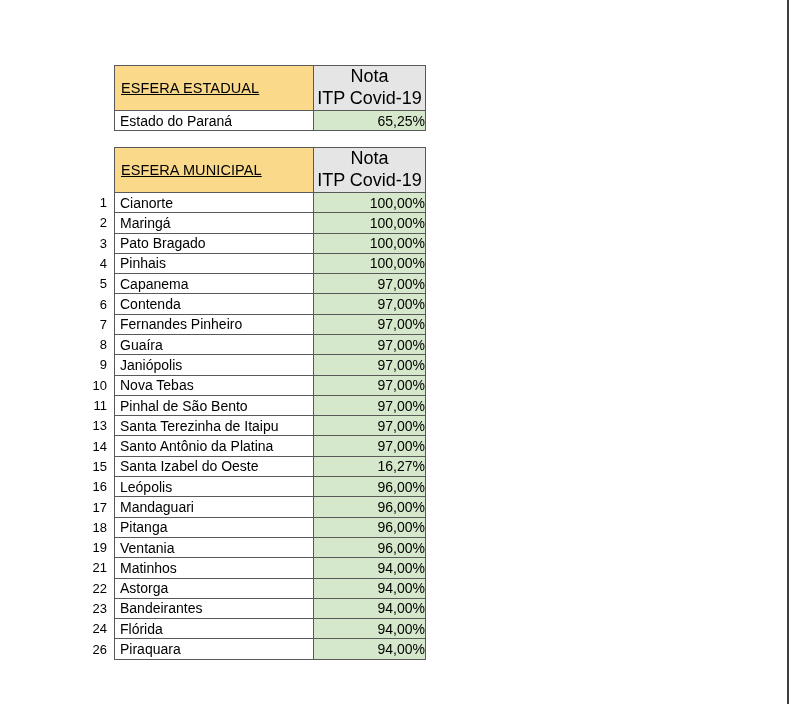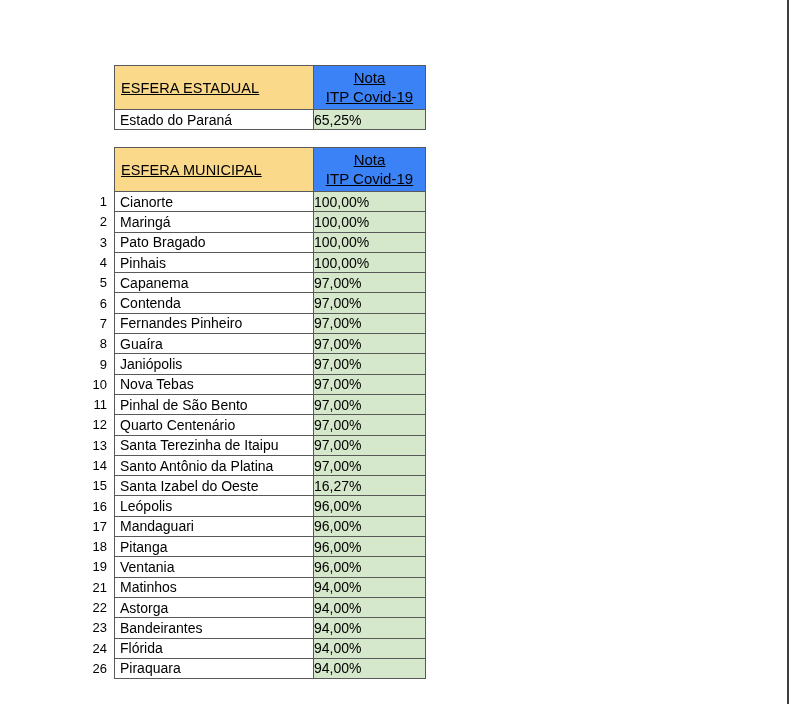--- a/index.html
+++ b/index.html
@@ -72,46 +72,45 @@
     font-weight: bold;
     text-align: left;
     padding-left: 6px !important;
     vertical-align: middle;
     height: 43px;
     letter-spacing: 0.1px;
     text-decoration: underline;
   }
 
   .hdr-score {
-    background: #3b82f6;
-    font-size: 15px;
+    background: #e5e5e5;
+    font-size: 18px;
     font-weight: bold;
     text-align: center;
     vertical-align: middle;
     height: 43px;
     line-height: 1.22;
-    text-decoration: underline;
   }
 
   .cell-name {
     background: #ffffff;
     font-size: 14px;
     text-align: left;
     padding-left: 5px !important;
     height: 19.3px;
     vertical-align: middle;
     white-space: nowrap;
     overflow: hidden;
     margin-left: 44px;
   }
 
   .cell-score {
     background: #d6e8cb;
     font-size: 14px;
-    text-align: left;
+    text-align: right;
     height: 19.3px;
     vertical-align: middle;
     margin-top: 14px;
   }
 
   
   #state-block { top: 65px; left: 70px; }
   
   #municipal-block { top: 147px; left: 70px; }
 </style>
@@ -214,25 +213,20 @@
             <td class="idx-cell">10</td>
             <td class="cell-name">Nova Tebas</td>
             <td class="cell-score">97,00%</td>
           </tr>
           <tr>
             <td class="idx-cell">11</td>
             <td class="cell-name">Pinhal de São Bento</td>
             <td class="cell-score">97,00%</td>
           </tr>
           <tr>
-            <td class="idx-cell">12</td>
-            <td class="cell-name">Quarto Centenário</td>
-            <td class="cell-score">97,00%</td>
-          </tr>
-          <tr>
             <td class="idx-cell">13</td>
             <td class="cell-name">Santa Terezinha de Itaipu</td>
             <td class="cell-score">97,00%</td>
           </tr>
           <tr>
             <td class="idx-cell">14</td>
             <td class="cell-name">Santo Antônio da Platina</td>
             <td class="cell-score">97,00%</td>
           </tr>
           <tr>

